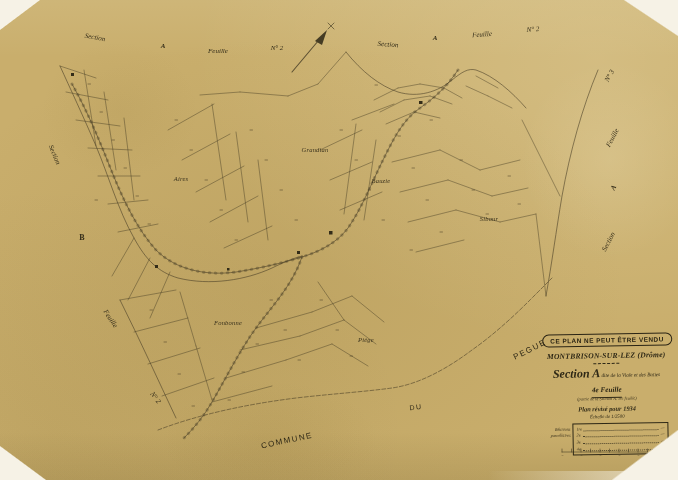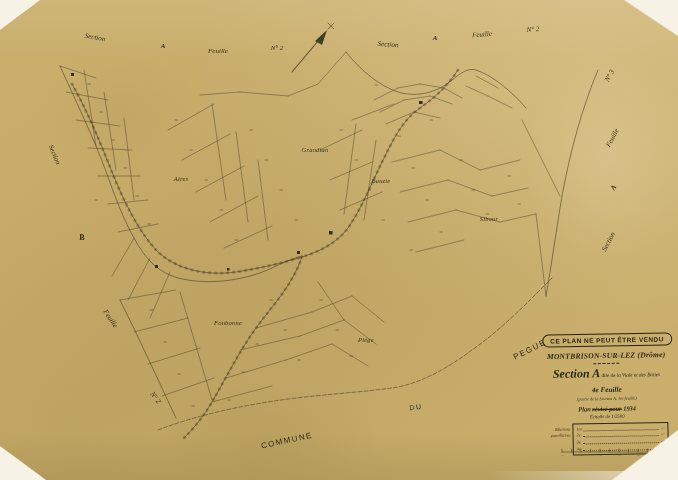--- a/index.html
+++ b/index.html
@@ -76,21 +76,21 @@
   
   .titleblock{
     position:absolute;left:546px;top:351px;width:122px;text-align:center;
     color:#2e2816;transform:rotate(-1deg);
   }
   .tb-commune{font-size:7.6px;font-weight:bold;font-style:italic;letter-spacing:.2px;white-space:nowrap;}
   .tb-squig{width:26px;height:2px;margin:1px auto 2px;border-bottom:1px dashed #2e2816;}
   .tb-sec{font-size:5.2px;font-style:italic;white-space:nowrap;margin-top:1px;}
   .tb-sec b{font-size:12px;}
   .tb-sheet{font-size:7.2px;font-weight:bold;font-style:italic;margin-top:5px;}
-  .tb-sheet span{border-bottom:.8px solid #2e2816;padding-bottom:15px;}
+  .tb-sheet span{border-bottom:.8px solid #2e2816;padding-bottom:3px;}
   .tb-note{font-size:4.3px;font-style:italic;margin-top:2px;color:#3a321d;}
   .tb-rev{font-size:6.4px;font-style:italic;font-weight:bold;margin-top:4px;}
   .tb-scale{font-size:4.8px;font-style:italic;margin-top:2px;}
   .tb-table{display:flex;margin-top:4px;align-items:stretch;}
   .tb-table-label{width:24px;font-size:4.2px;font-style:italic;text-align:right;padding:3px 2px 0 0;line-height:1.4;color:#3a321d;}
   .tb-rows{flex:1;border:.9px solid #2e2816;padding:1.5px 3px;}
   .tb-row{display:flex;justify-content:space-between;font-size:4.2px;font-style:italic;line-height:1.6;color:#3a321d;}
   .tb-row .dots{flex:1;overflow:hidden;border-bottom:.6px dotted #4a4128;margin:0 2px 1.5px 2px;}
 </style>
 </head>

